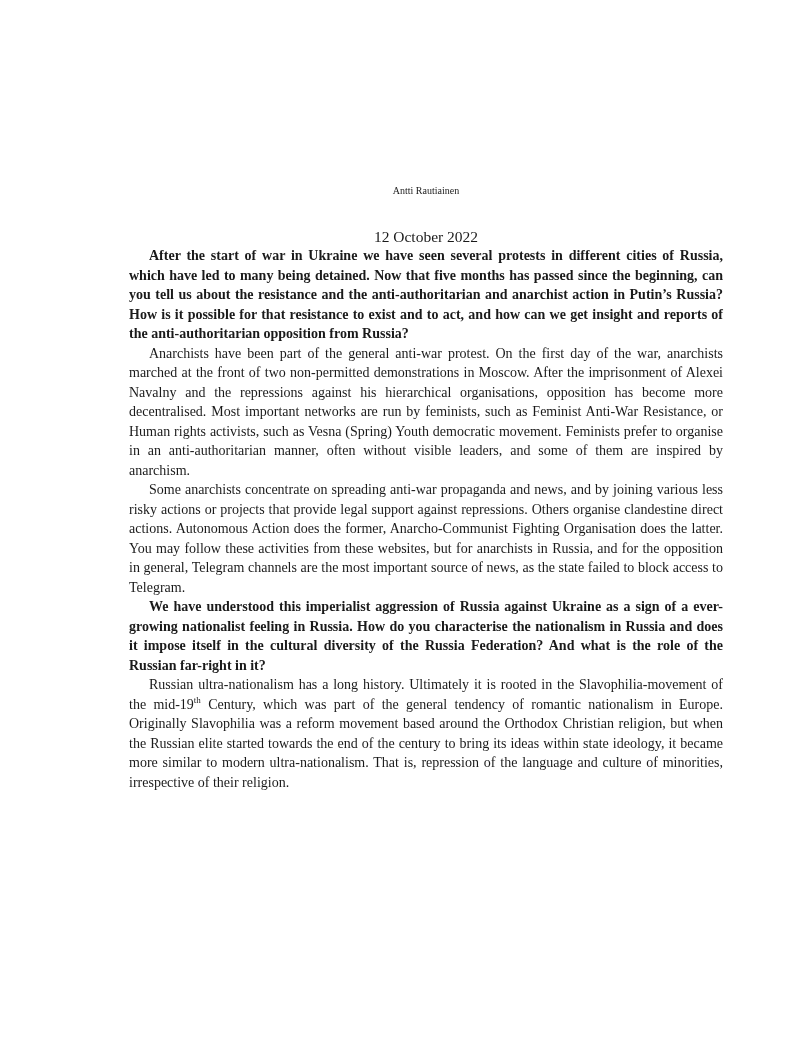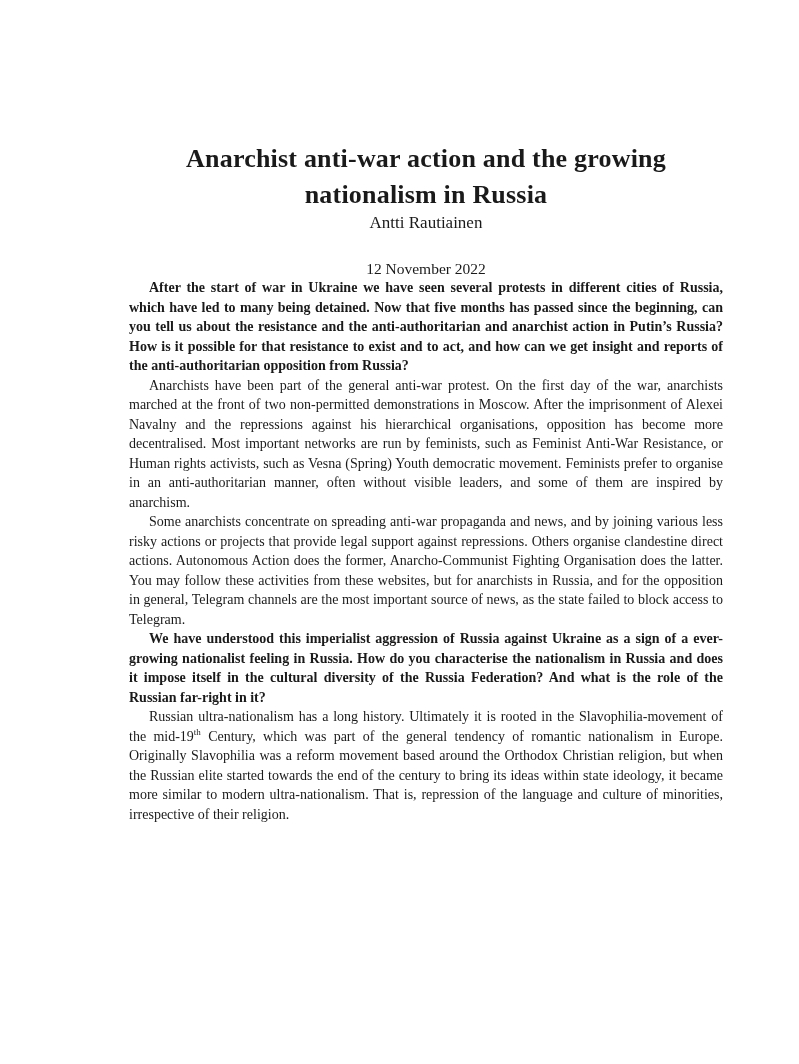--- a/index.html
+++ b/index.html
@@ -24,21 +24,22 @@
   }
   .title {
     margin: 0;
     font-size: 26px;
     font-weight: bold;
     line-height: 36px;
     text-align: center;
     letter-spacing: 0.2px;
   }
   .author {
-    font-size: 17px;
+    margin-top: 40px;
+    font-size: 10px;
     line-height: 19px;
     text-align: center;
   }
   .date {
     margin-top: 27px;
     font-size: 15.5px;
     line-height: 19px;
     text-align: center;
   }
   .body-text {
@@ -60,25 +61,24 @@
     line-height: 0;
     vertical-align: super;
   }
 </style>
 </head>
 <body>
 
 <div class="page">
   <div class="content">
 
-    <h1 class="title"><span>Anarchist anti-war action and the growing</span><br><span>nationalism in Russia</span></h1>
 
     <div class="author">Antti Rautiainen</div>
 
-    <div class="date">12 November 2022</div>
+    <div class="date">12 October 2022</div>
 
     <div class="body-text">
       <p class="question">After the start of war in Ukraine we have seen several protests in different cities of Russia, which have led to many being detained. Now that five months has passed since the beginning, can you tell us about the resistance and the anti-authoritarian and anarchist action in Putin’s Russia? How is it possible for that resistance to exist and to act, and how can we get insight and reports of the anti-authoritarian opposition from Russia?</p>
       <p class="answer">Anarchists have been part of the general anti-war protest. On the first day of the war, anarchists marched at the front of two non-permitted demonstrations in Moscow. After the imprisonment of Alexei Navalny and the repressions against his hierarchical organisations, opposition has become more decentralised. Most important networks are run by feminists, such as Feminist Anti-War Resistance, or Human rights activists, such as Vesna (Spring) Youth democratic movement. Feminists prefer to organise in an anti-authoritarian manner, often without visible leaders, and some of them are inspired by anarchism.</p>
       <p class="answer">Some anarchists concentrate on spreading anti-war propaganda and news, and by joining various less risky actions or projects that provide legal support against repressions. Others organise clandestine direct actions. Autonomous Action does the former, Anarcho-Communist Fighting Organisation does the latter. You may follow these activities from these websites, but for anarchists in Russia, and for the opposition in general, Telegram channels are the most important source of news, as the state failed to block access to Telegram.</p>
       <p class="question">We have understood this imperialist aggression of Russia against Ukraine as a sign of a ever-growing nationalist feeling in Russia. How do you characterise the nationalism in Russia and does it impose itself in the cultural diversity of the Russia Federation? And what is the role of the Russian far-right in it?</p>
       <p class="answer"><span>Russian ultra-nationalism has a long history. Ultimately it is rooted in the Slavophilia-movement of the mid-19</span><sup>th</sup><span> Century, which was part of the general tendency of romantic nationalism in Europe. Originally Slavophilia was a reform movement based around the Orthodox Christian religion, but when the Russian elite started towards the end of the century to bring its ideas within state ideology, it became more similar to modern ultra-nationalism. That is, repression of the language and culture of minorities, irrespective of their religion.</span></p>
     </div>
 
   </div>

